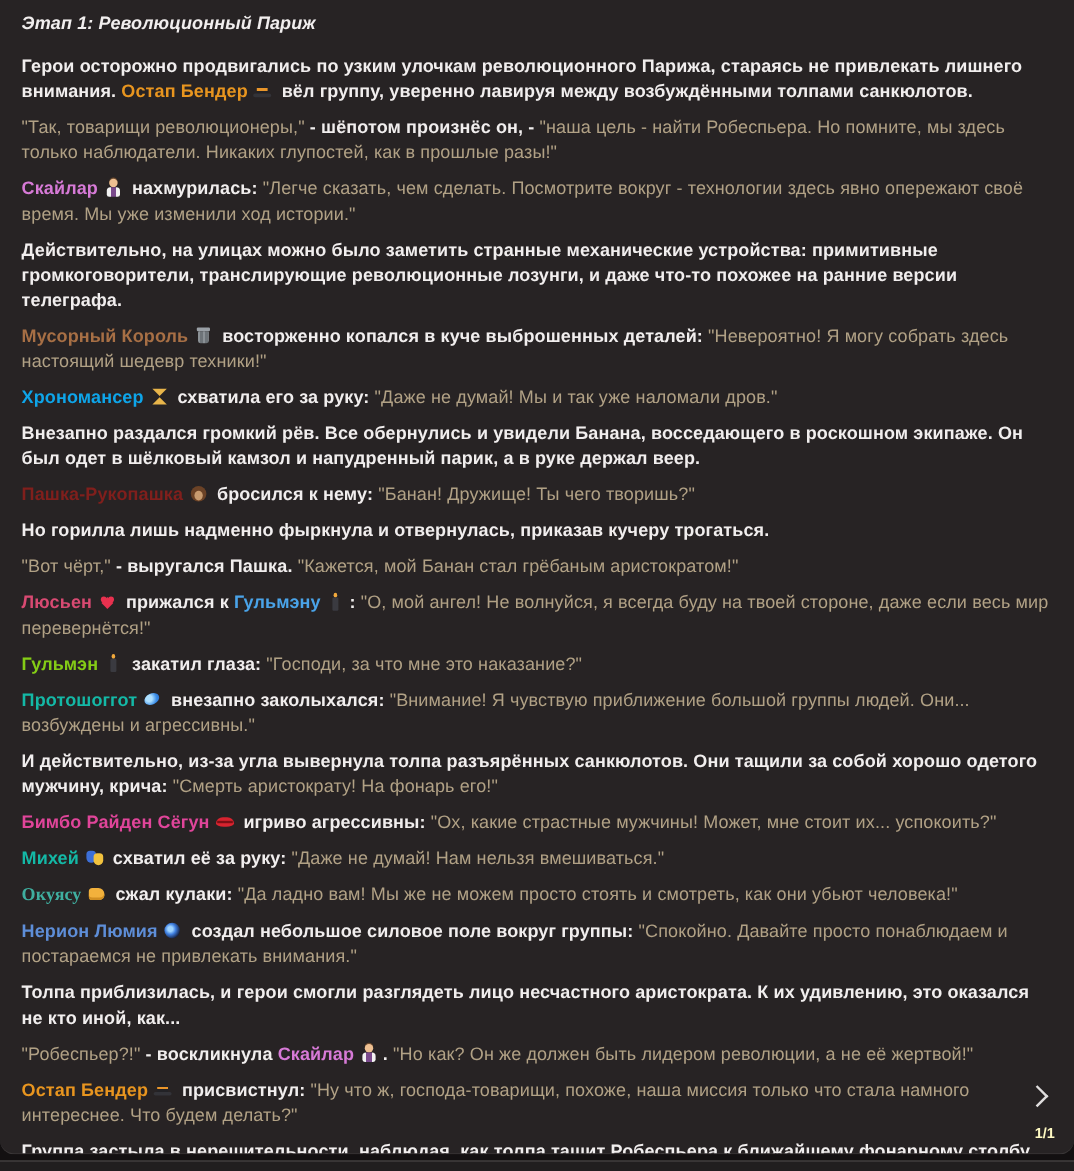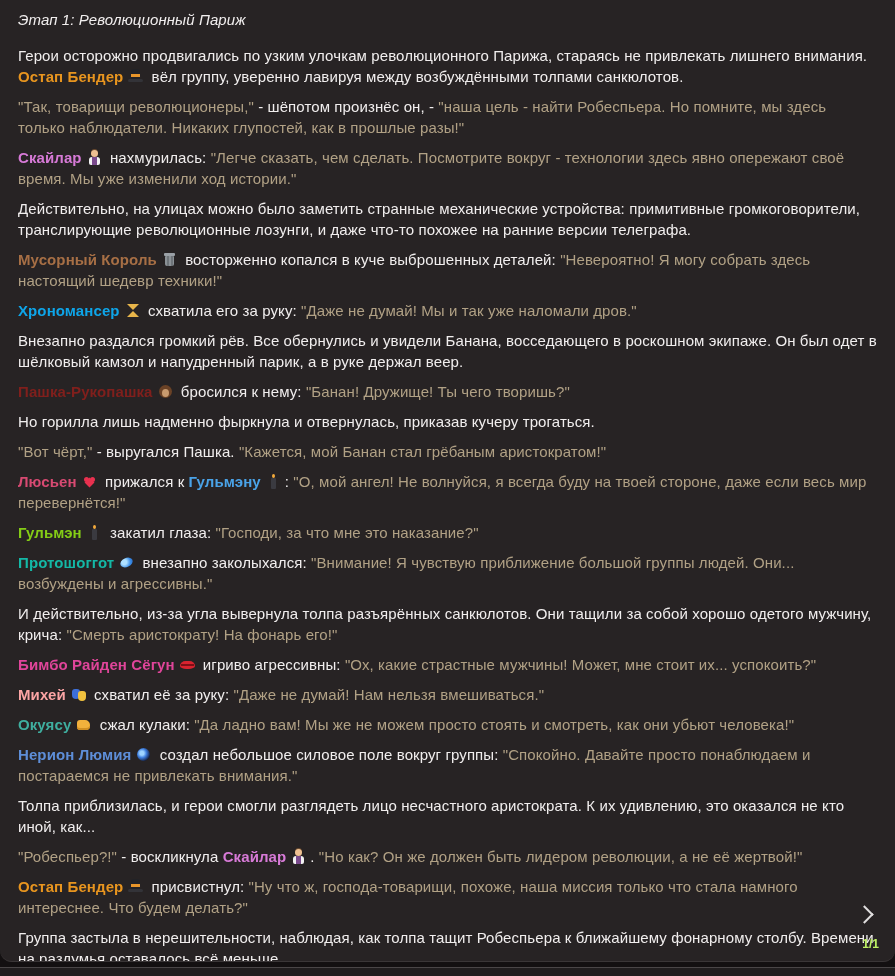--- a/index.html
+++ b/index.html
@@ -27,21 +27,21 @@
   }
   p.para{
     margin:0 0 9px 0;
     font-size:15px;
     line-height:21px;
     font-weight:700;
     color:#f1eeee;
     letter-spacing:.1px;
   }
   p.title{font-style:italic;color:#fafafa;margin-bottom:15px;}
-  .seg-text{font-weight:400;color:#f1eeee;text-align:right;}
+  .seg-text{font-weight:700;color:#f1eeee;text-align:right;}
   .seg-quote{font-weight:400;color:#b1a185;}
   .seg-char{font-weight:700;}
   
   .icon{position:relative;display:inline-block;width:17px;height:15px;margin:0 3px 0 4px;vertical-align:-2px;}
   .ic-top-hat::before{content:"";position:absolute;left:4px;top:0;width:9px;height:10px;border-radius:2px 2px 0 0;
     background:linear-gradient(#222226 0 55%,#e8952a 55% 78%,#222226 78%);}
   .ic-top-hat::after{content:"";position:absolute;left:1px;top:10px;width:15px;height:3px;background:#333338;border-radius:2px;}
   .ic-scientist::before{content:"";position:absolute;left:5px;top:0;width:7px;height:7px;border-radius:50%;background:#eec092;box-shadow:0 -1px 0 #6b4a2f;}
   .ic-scientist::after{content:"";position:absolute;left:3px;top:7px;width:11px;height:8px;border-radius:3px 3px 2px 2px;
     background:linear-gradient(90deg,#f2f2f2 0 30%,#7a4a8c 30% 70%,#f2f2f2 70%);}
@@ -66,21 +66,21 @@
   .ic-masks::before{content:"";position:absolute;left:2px;top:2px;width:8px;height:10px;border-radius:3px 3px 4px 4px;background:#3d6fd8;}
   .ic-masks::after{content:"";position:absolute;left:8px;top:4px;width:8px;height:10px;border-radius:3px 3px 4px 4px;background:#f2c23e;}
   .ic-fist::before{content:"";position:absolute;left:2px;top:3px;width:13px;height:10px;border-radius:3px 5px 4px 3px;
     background:#f2b13c;box-shadow:inset 0 -2px 0 #d08e22;}
   .ic-galaxy::before{content:"";position:absolute;left:2px;top:1px;width:13px;height:13px;border-radius:50%;
     background:radial-gradient(circle at 38% 40%,#9fd4ff 0 18%,#3f7fe0 40%,#131c3a 75%);}
   
   .footer{position:absolute;right:16px;bottom:10px;text-align:right;}
   .chev-btn{display:inline-block;padding:6px;cursor:pointer;margin-right:2px;}
   .chev-glyph{display:block;width:11px;height:11px;border-top:2.5px solid #e0dede;border-right:2.5px solid #e0dede;transform:rotate(45deg);}
-  .pager{margin-top:6px;font-size:12px;font-weight:700;color:#bef264;}
+  .pager{margin-top:6px;font-size:12px;font-weight:700;color:#fef9c3;}
 </style>
 </head>
 <body>
 
 <div class="card">
   <div>
       <p class="para title"><span class="seg-text">Этап 1: Революционный Париж</span></p>
       <p class="para"><span class="seg-text">Герои осторожно продвигались по узким улочкам революционного Парижа, стараясь не привлекать лишнего внимания. </span><span class="seg-char" style="color: rgb(232, 149, 31);">Остап Бендер</span><span class="icon ic-top-hat"></span><span class="seg-text"> вёл группу, уверенно лавируя между возбуждёнными толпами санкюлотов.</span></p>
       <p class="para"><span class="seg-quote">"Так, товарищи революционеры," </span><span class="seg-text">- шёпотом произнёс он, - </span><span class="seg-quote">"наша цель - найти Робеспьера. Но помните, мы здесь только наблюдатели. Никаких глупостей, как в прошлые разы!"</span></p>
       <p class="para"><span class="seg-char" style="color: rgb(215, 122, 215);">Скайлар</span><span class="icon ic-scientist"></span><span class="seg-text"> нахмурилась: </span><span class="seg-quote">"Легче сказать, чем сделать. Посмотрите вокруг - технологии здесь явно опережают своё время. Мы уже изменили ход истории."</span></p>
@@ -89,22 +89,22 @@
       <p class="para"><span class="seg-char" style="color: #0ea5e9;">Хрономансер</span><span class="icon ic-hourglass"></span><span class="seg-text"> схватила его за руку: </span><span class="seg-quote">"Даже не думай! Мы и так уже наломали дров."</span></p>
       <p class="para"><span class="seg-text">Внезапно раздался громкий рёв. Все обернулись и увидели Банана, восседающего в роскошном экипаже. Он был одет в шёлковый камзол и напудренный парик, а в руке держал веер.</span></p>
       <p class="para"><span class="seg-char" style="color: rgb(128, 31, 28);">Пашка-Рукопашка</span><span class="icon ic-monkey"></span><span class="seg-text"> бросился к нему: </span><span class="seg-quote">"Банан! Дружище! Ты чего творишь?"</span></p>
       <p class="para"><span class="seg-text">Но горилла лишь надменно фыркнула и отвернулась, приказав кучеру трогаться.</span></p>
       <p class="para"><span class="seg-quote">"Вот чёрт," </span><span class="seg-text">- выругался Пашка. </span><span class="seg-quote">"Кажется, мой Банан стал грёбаным аристократом!"</span></p>
       <p class="para"><span class="seg-char" style="color: rgb(216, 74, 114);">Люсьен</span><span class="icon ic-heart"></span><span class="seg-text"> прижался к </span><span class="seg-char" style="color: rgb(74, 163, 232);">Гульмэну</span><span class="icon ic-candle"></span><span class="seg-text">: </span><span class="seg-quote">"О, мой ангел! Не волнуйся, я всегда буду на твоей стороне, даже если весь мир перевернётся!"</span></p>
       <p class="para"><span class="seg-char" style="color: #84cc16;">Гульмэн</span><span class="icon ic-candle"></span><span class="seg-text"> закатил глаза: </span><span class="seg-quote">"Господи, за что мне это наказание?"</span></p>
       <p class="para"><span class="seg-char" style="color: #14b8a6;">Протошоггот</span><span class="icon ic-blue-blob"></span><span class="seg-text"> внезапно заколыхался: </span><span class="seg-quote">"Внимание! Я чувствую приближение большой группы людей. Они... возбуждены и агрессивны."</span></p>
       <p class="para"><span class="seg-text">И действительно, из-за угла вывернула толпа разъярённых санкюлотов. Они тащили за собой хорошо одетого мужчину, крича: </span><span class="seg-quote">"Смерть аристократу! На фонарь его!"</span></p>
       <p class="para"><span class="seg-char" style="color: rgb(224, 69, 154);">Бимбо Райден Сёгун</span><span class="icon ic-lips"></span><span class="seg-text"> игриво агрессивны: </span><span class="seg-quote">"Ох, какие страстные мужчины! Может, мне стоит их... успокоить?"</span></p>
-      <p class="para"><span class="seg-char" style="color: #fca5a5; text-align: right;">Михей</span><span class="icon ic-masks"></span><span class="seg-text"> схватил её за руку: </span><span class="seg-quote">"Даже не думай! Нам нельзя вмешиваться."</span></p>
-      <p class="para"><span class="seg-char" style="color: rgb(63, 174, 159);">Окуясу</span><span class="icon ic-fist"></span><span class="seg-text"> сжал кулаки: </span><span class="seg-quote">"Да ладно вам! Мы же не можем просто стоять и смотреть, как они убьют человека!"</span></p>
+      <p class="para"><span class="seg-char" style="color: #14b8a6; text-align: right;">Михей</span><span class="icon ic-masks"></span><span class="seg-text"> схватил её за руку: </span><span class="seg-quote">"Даже не думай! Нам нельзя вмешиваться."</span></p>
+      <p class="para"><span class="seg-char" style="color: rgb(63, 174, 159); font-family: Liberation Serif, serif;">Окуясу</span><span class="icon ic-fist"></span><span class="seg-text"> сжал кулаки: </span><span class="seg-quote">"Да ладно вам! Мы же не можем просто стоять и смотреть, как они убьют человека!"</span></p>
       <p class="para"><span class="seg-char" style="color: rgb(94, 142, 216);">Нерион Люмия</span><span class="icon ic-galaxy"></span><span class="seg-text"> создал небольшое силовое поле вокруг группы: </span><span class="seg-quote">"Спокойно. Давайте просто понаблюдаем и постараемся не привлекать внимания."</span></p>
       <p class="para"><span class="seg-text">Толпа приблизилась, и герои смогли разглядеть лицо несчастного аристократа. К их удивлению, это оказался не кто иной, как...</span></p>
       <p class="para"><span class="seg-quote">"Робеспьер?!" </span><span class="seg-text">- воскликнула </span><span class="seg-char" style="color: rgb(215, 122, 215);">Скайлар</span><span class="icon ic-scientist"></span><span class="seg-text">. </span><span class="seg-quote">"Но как? Он же должен быть лидером революции, а не её жертвой!"</span></p>
       <p class="para"><span class="seg-char" style="color: rgb(232, 149, 31);">Остап Бендер</span><span class="icon ic-top-hat"></span><span class="seg-text"> присвистнул: </span><span class="seg-quote">"Ну что ж, господа-товарищи, похоже, наша миссия только что стала намного интереснее. Что будем делать?"</span></p>
       <p class="para"><span class="seg-text">Группа застыла в нерешительности, наблюдая, как толпа тащит Робеспьера к ближайшему фонарному столбу. Времени на раздумья оставалось всё меньше...</span></p>
     </div>
   <div class="footer">
     <span class="chev-btn">
       <span class="chev-glyph"></span>
     </span>

